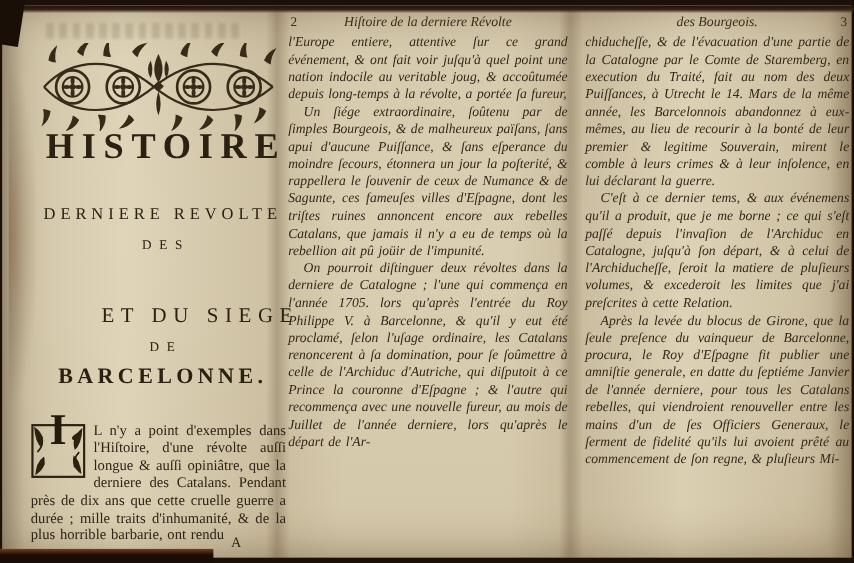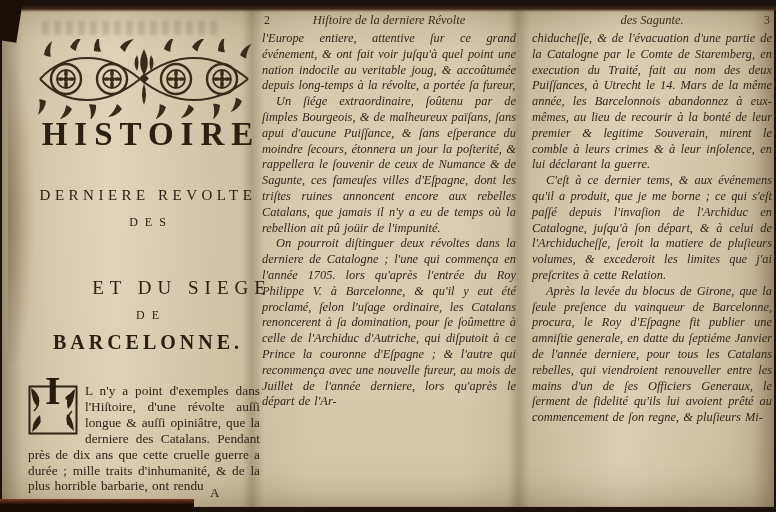--- a/index.html
+++ b/index.html
@@ -158,21 +158,21 @@
       </div>
       <div class="body-col">
         <p>l'Europe entiere, attentive ſur ce grand événement, &amp; ont fait voir juſqu'à quel point une nation indocile au veritable joug, &amp; accoûtumée depuis long-temps à la révolte, a portée ſa fureur,</p>
         <p class="ind">Un ſiége extraordinaire, ſoûtenu par de ſimples Bourgeois, &amp; de malheureux païſans, ſans apui d'aucune Puiſſance, &amp; ſans eſperance du moindre ſecours, étonnera un jour la poſterité, &amp; rappellera le ſouvenir de ceux de Numance &amp; de Sagunte, ces fameuſes villes d'Eſpagne, dont les triſtes ruines annoncent encore aux rebelles Catalans, que jamais il n'y a eu de temps où la rebellion ait pû joüir de l'impunité.</p>
         <p class="ind">On pourroit diſtinguer deux révoltes dans la derniere de Catalogne ; l'une qui commença en l'année 1705. lors qu'après l'entrée du Roy Philippe V. à Barcelonne, &amp; qu'il y eut été proclamé, ſelon l'uſage ordinaire, les Catalans renoncerent à ſa domination, pour ſe ſoûmettre à celle de l'Archiduc d'Autriche, qui diſputoit à ce Prince la couronne d'Eſpagne ; &amp; l'autre qui recommença avec une nouvelle fureur, au mois de Juillet de l'année derniere, lors qu'après le départ de l'Ar-</p>
       </div>
     </div>
 
     <div class="page-col rp">
       <div class="runhead">
-        <span class="headtitle">des Sagunte.</span>
+        <span class="headtitle">des Bourgeois.</span>
         <span class="pageno">3</span>
       </div>
       <div class="body-col">
         <p>chiducheſſe, &amp; de l'évacuation d'une partie de la Catalogne par le Comte de Staremberg, en execution du Traité, fait au nom des deux Puiſſances, à Utrecht le 14. Mars de la même année, les Barcelonnois abandonnez à eux-mêmes, au lieu de recourir à la bonté de leur premier &amp; legitime Souverain, mirent le comble à leurs crimes &amp; à leur inſolence, en lui déclarant la guerre.</p>
         <p class="ind">C'eſt à ce dernier tems, &amp; aux événemens qu'il a produit, que je me borne ; ce qui s'eſt paſſé depuis l'invaſion de l'Archiduc en Catalogne, juſqu'à ſon départ, &amp; à celui de l'Archiducheſſe, ſeroit la matiere de pluſieurs volumes, &amp; excederoit les limites que j'ai preſcrites à cette Relation.</p>
         <p class="ind">Après la levée du blocus de Girone, que la ſeule preſence du vainqueur de Barcelonne, procura, le Roy d'Eſpagne fit publier une amniſtie generale, en datte du ſeptiéme Janvier de l'année derniere, pour tous les Catalans rebelles, qui viendroient renouveller entre les mains d'un de ſes Officiers Generaux, le ſerment de fidelité qu'ils lui avoient prêté au commencement de ſon regne, &amp; pluſieurs Mi-</p>
       </div>
       <div class="rp-sig-wrap">
         
       </div>

